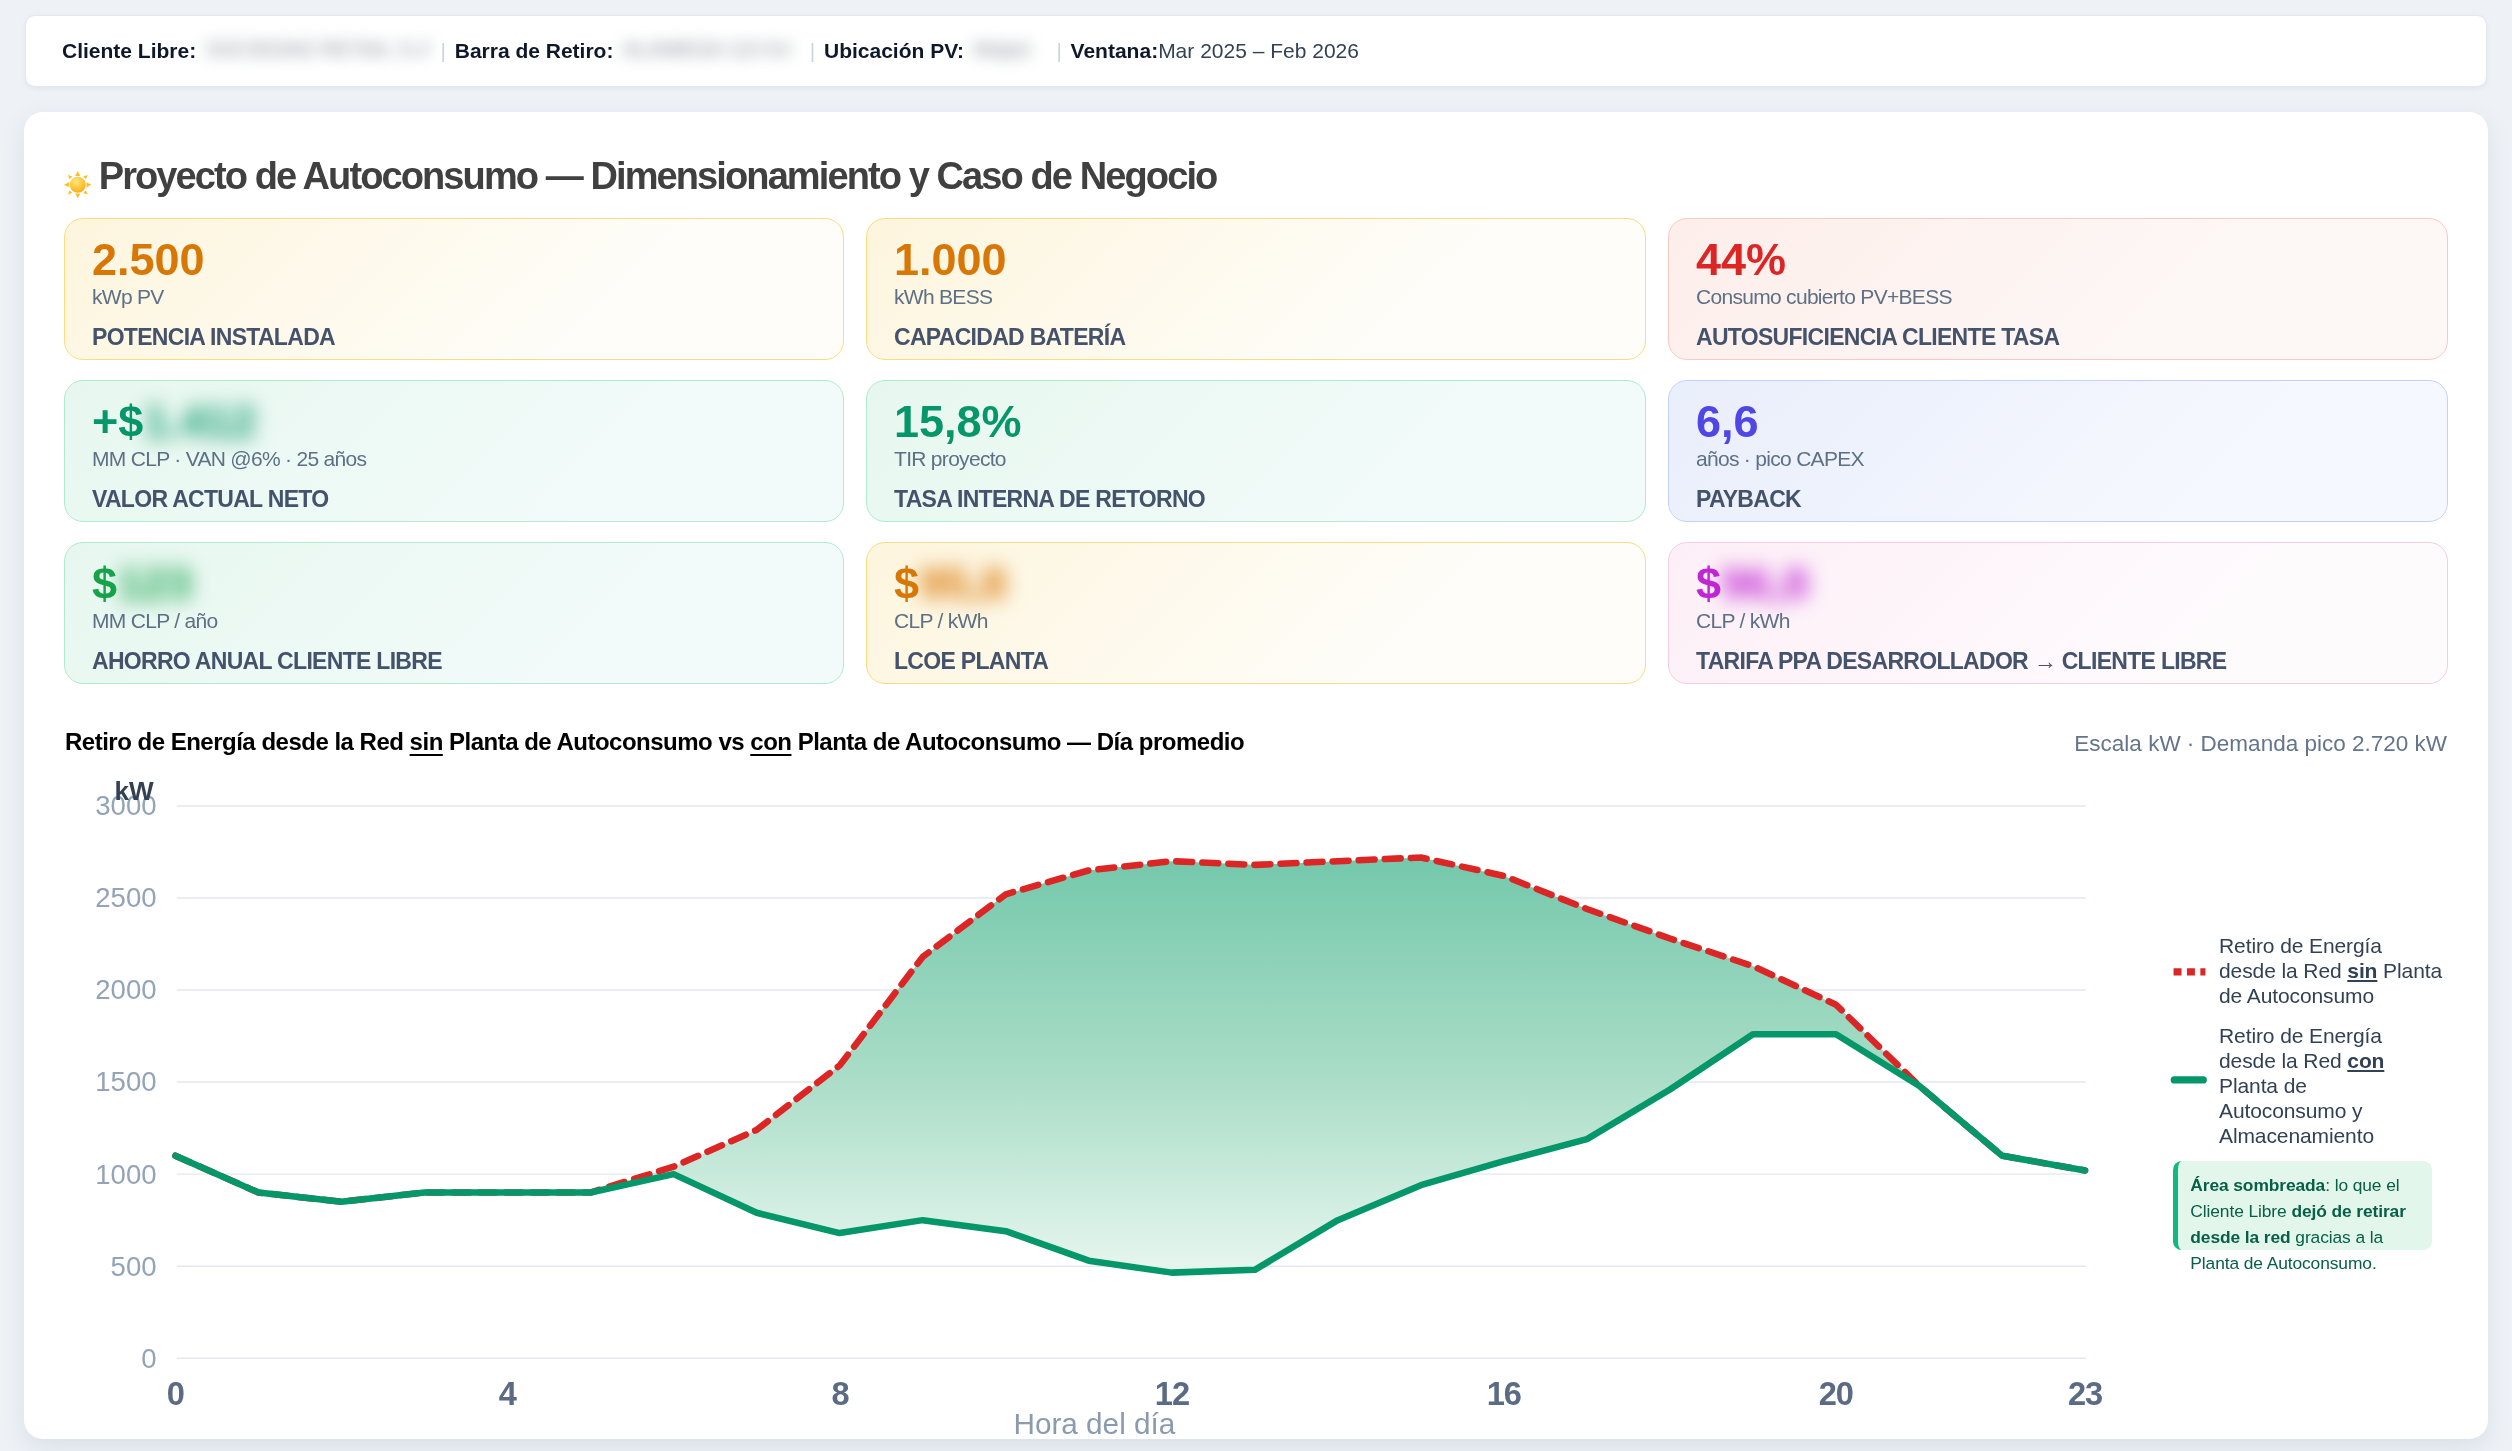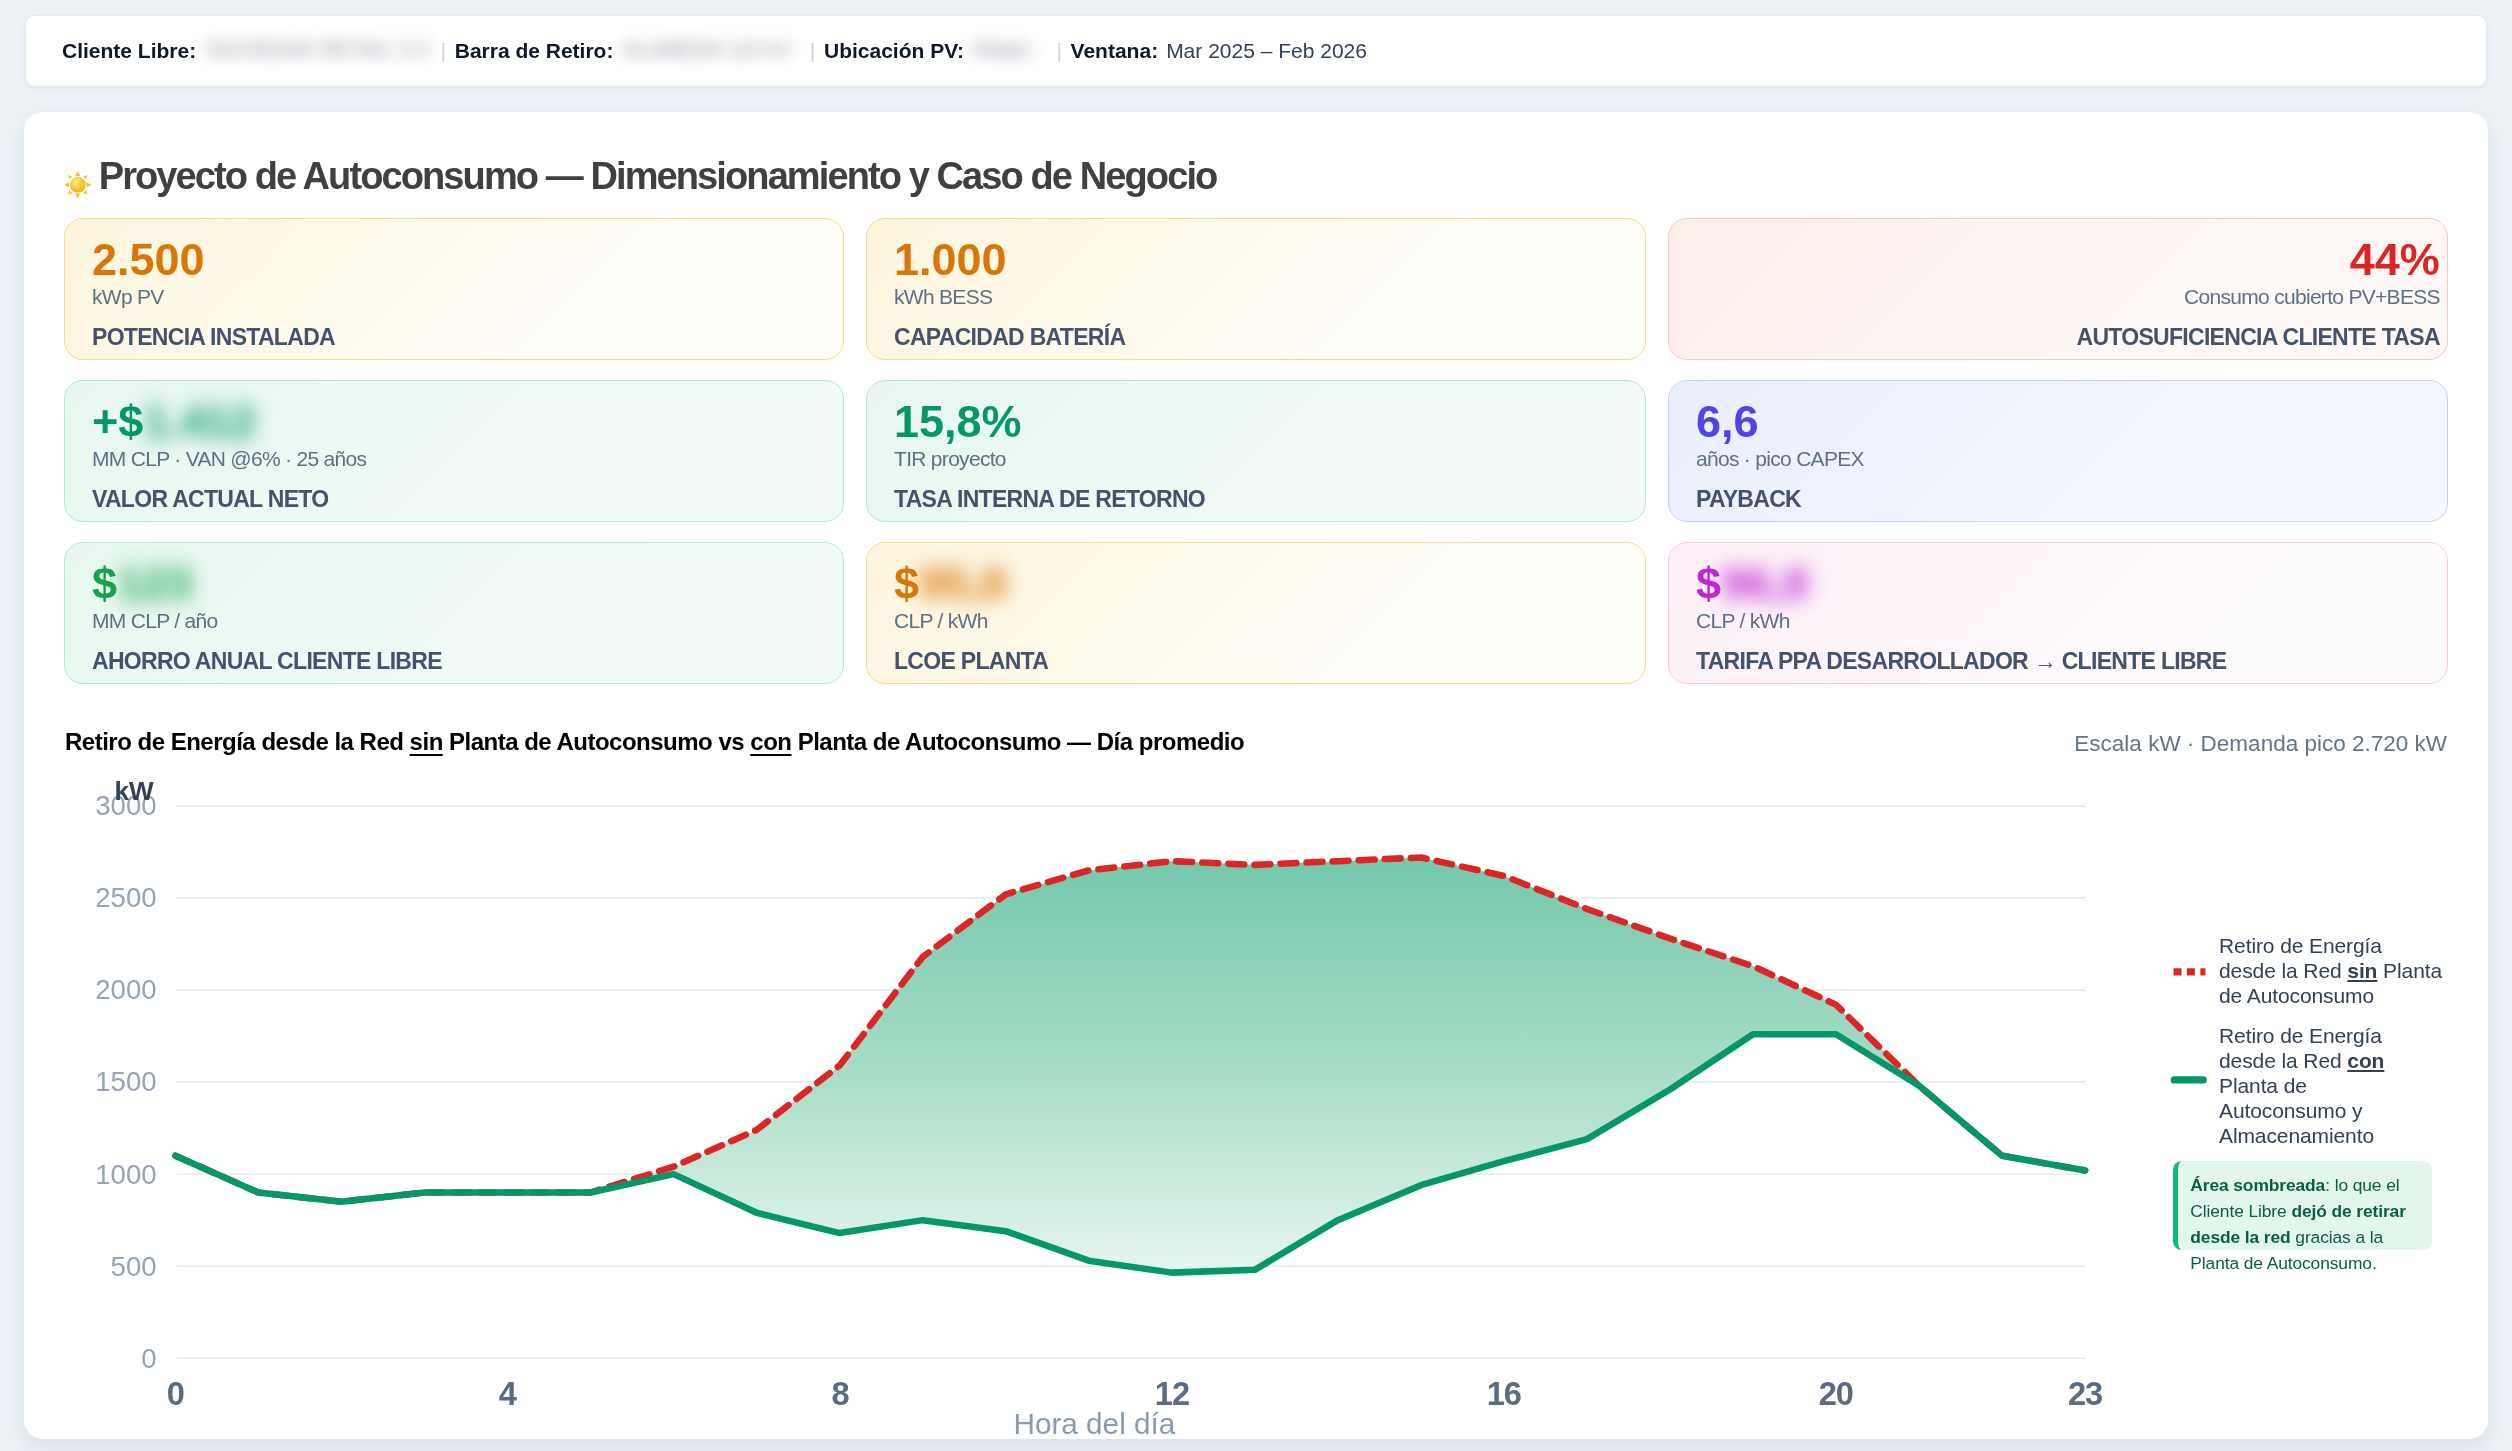--- a/index.html
+++ b/index.html
@@ -23,21 +23,21 @@
   
   .grid { left:64px; top:218px; width:2384px; display:grid; grid-template-columns:repeat(3,1fr); grid-template-rows:repeat(3,142px); gap:20px 22px; }
   .kpi  { border-radius:19px; border:1.4px solid; padding:14.5px 7.2px 0 27px; }
   .kpi .num   { font-size:45px; font-weight:800; line-height:52px; }
   .kpi .sub   { font-size:21px; color:#5d7085; letter-spacing:-0.7px; margin-top:-0.7px; }
   .kpi .label { font-size:23px; font-weight:700; color:#44536b; letter-spacing:-0.7px; margin-top:15px; }
   .nblur { filter:blur(9.4px); }
 
   .k-yellow { border-color:#fbdc82; background:linear-gradient(135deg,#fdf5dd 0%,#fefdf9 70%); }
   .k-green  { border-color:#aeeccf; background:linear-gradient(135deg,#e7f7ef 0%,#f2fbfa 70%); }
-  .k-red    { border-color:#fbc9c4; background:linear-gradient(135deg,#fdeeea 0%,#fdf8f6 70%);text-align:right; }
+  .k-red    { border-color:#fbc9c4; background:linear-gradient(135deg,#fdeeea 0%,#fdf8f6 70%); }
   .k-indigo { border-color:#c5d1fa; background:linear-gradient(135deg,#e9eefb 0%,#f5f8fe 70%); }
   .k-pink   { border-color:#f8cbe5 ; background:linear-gradient(135deg,#fdeff7 0%,#fefbfd 70%); }
   .c-orange { color:#d97706; }
   .c-red    { color:#dc2626; }
   .c-green  { color:#059669; }
   .c-green2 { color:#16a34a; }
   .c-indigo { color:#4f46e5; }
   .c-pink   { color:#c026d3; }
 
   
@@ -57,21 +57,21 @@
   <b>Cliente Libre:</b>
     <span class="blur" style="width:222px">SOCIEDAD RETAIL S.A</span>
     <span class="sep">|</span>
     <b>Barra de Retiro:</b>
     <span class="blur" style="width:174px">ALAMEDA 110 kV</span>
     <span class="sep">|</span>
     <b>Ubicación PV:</b>
     <span class="blur" style="width:70px">Maipú</span>
     <span class="sep">|</span>
     <b>Ventana:</b>
-    <span style="margin-left:8px">Mar 2025 – Feb 2026</span>
+    <span style="">Mar 2025 – Feb 2026</span>
 </div>
 
 <div class="abs card"></div>
 
 <div class="abs title">
   <svg width="27.5" height="27.5" viewBox="0 0 38 38">
     <defs>
         <radialGradient id="sg" cx="0.4" cy="0.3" r="0.9">
       <stop offset="0" stop-color="#ffe680"></stop>
           <stop offset="0.55" stop-color="#fcc233"></stop>

